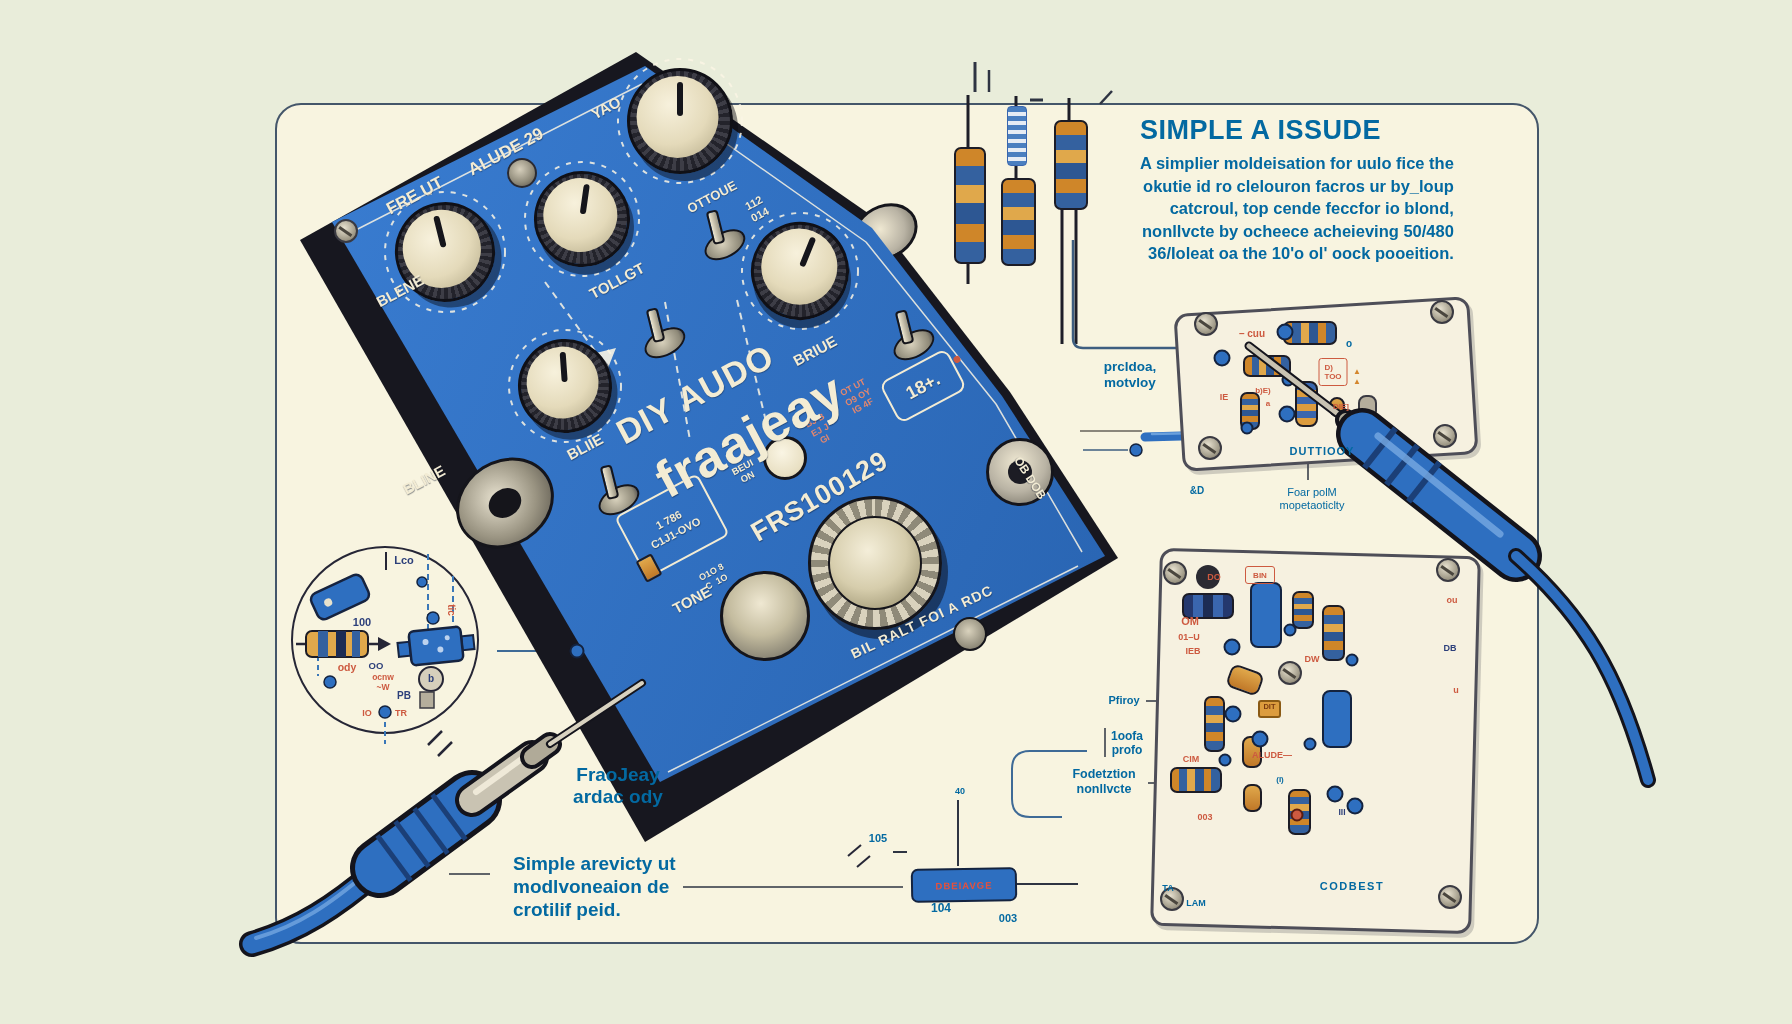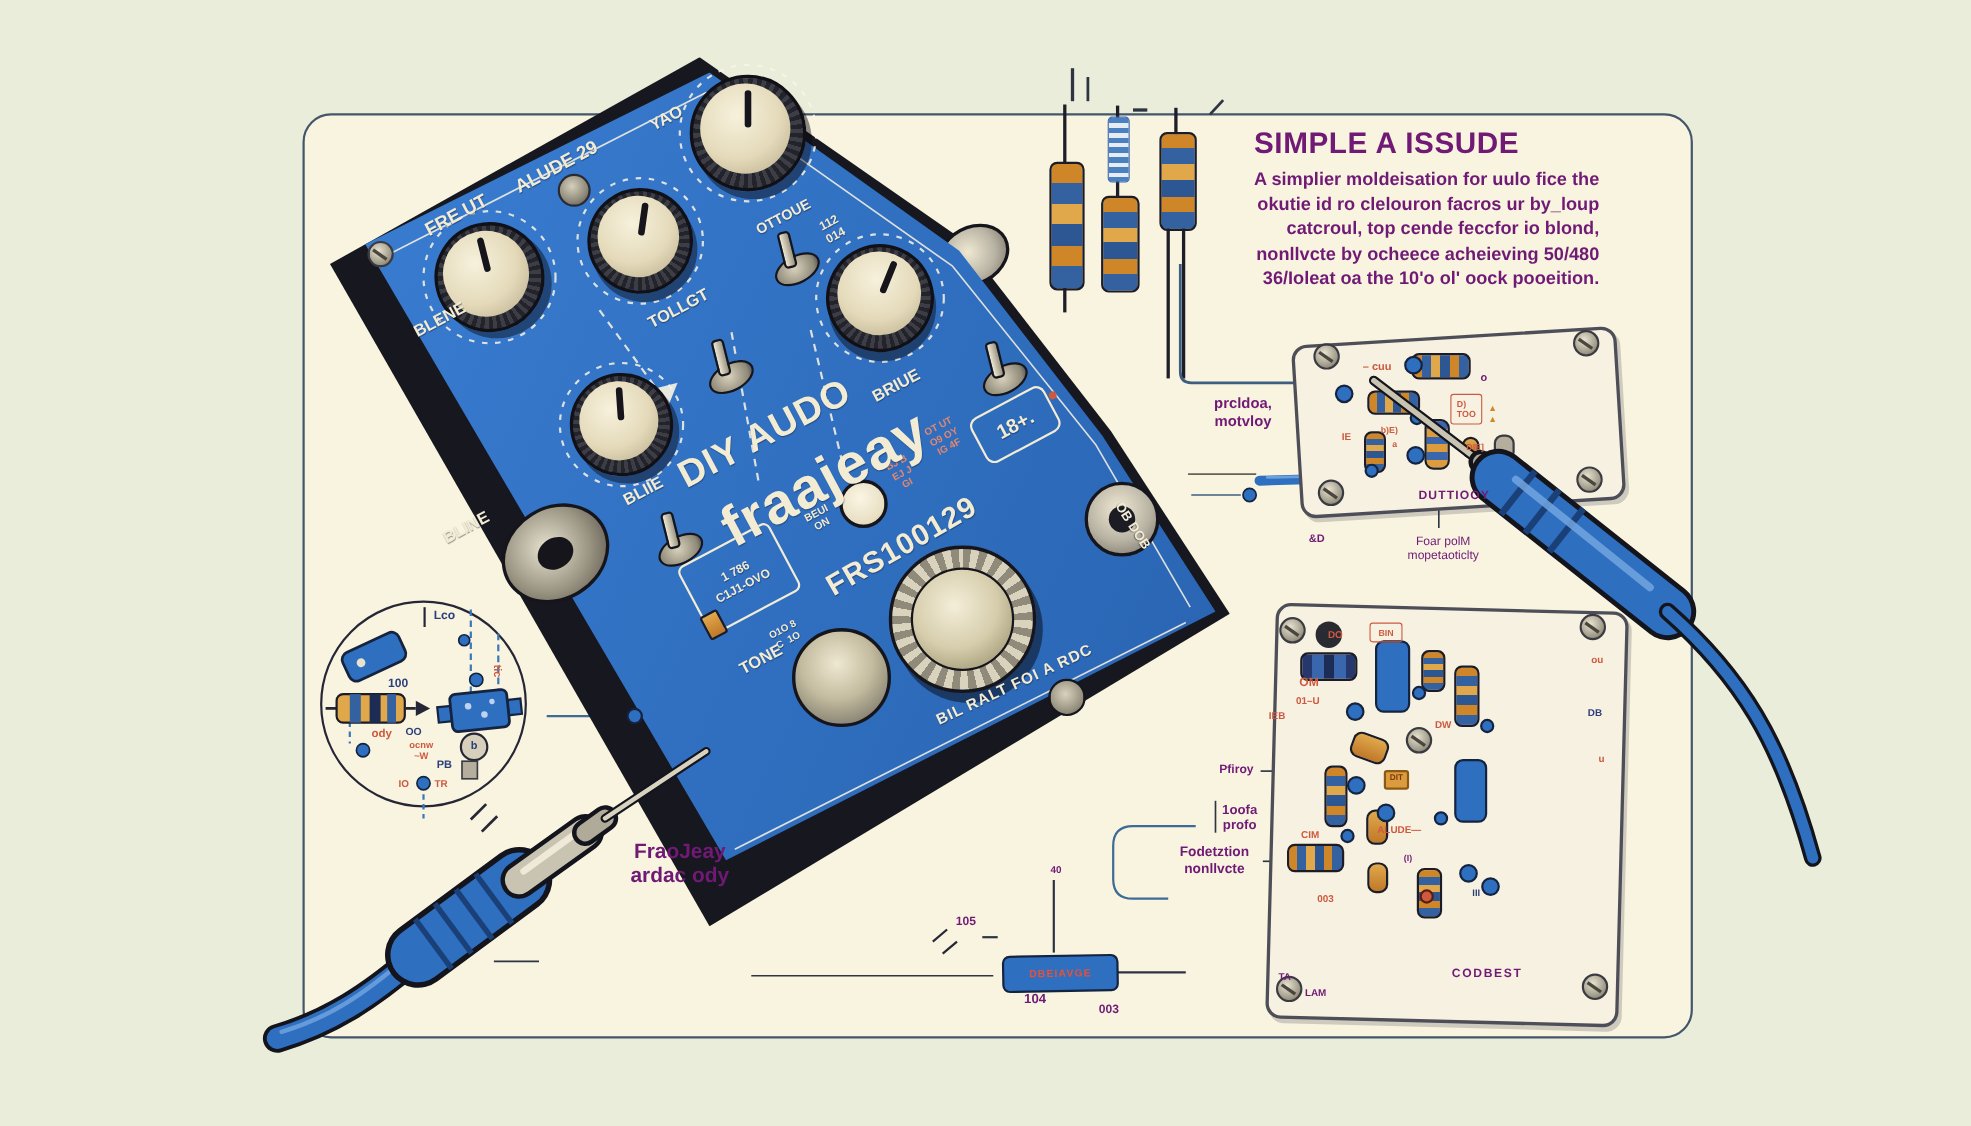--- a/index.html
+++ b/index.html
@@ -6,21 +6,21 @@
   #canvas{position:relative;width:1792px;height:1024px;overflow:hidden;background:#e9edda;}
   .abs{position:absolute;}
   svg.layer{position:absolute;left:0;top:0;pointer-events:none;}
   
   #panel{left:275px;top:103px;width:1260px;height:837px;background:#f8f4e0;border:2.5px solid #44566a;border-radius:26px;z-index:0;}
   
   .lbl{position:absolute;transform:translate(-50%,-50%) rotate(var(--r,0deg));font-weight:700;white-space:pre;text-align:center;line-height:1.18;z-index:40;}
   .silk{color:#f3ecd4;text-shadow:0 1px 1px rgba(10,20,40,.45);}
   .redt{color:#cd5a40;}
   .navy{color:#2c3f7a;}
-  .ink{color:#701a75;}
+  .ink{color:#0369a1;}
   .left{text-align:left;transform:translate(0,0) rotate(var(--r,0deg));}
   
   .board{position:absolute;background:#f6f1e0;border:3px solid #4e4e58;border-radius:14px;box-shadow:3px 4px 0 rgba(60,60,70,.22);z-index:10;}
   .res{position:absolute;border:2px solid #1c1c26;border-radius:7px;z-index:12;}
   .res.v{background:linear-gradient(180deg,#cf8629 0 15%,#34619f 15% 32%,#e0a84b 32% 48%,#2d5793 48% 66%,#cf8629 66% 82%,#34619f 82% 100%);}
   .res.h{background:linear-gradient(90deg,#cf8629 0 15%,#34619f 15% 32%,#e0a84b 32% 48%,#2d5793 48% 66%,#cf8629 66% 82%,#34619f 82% 100%);}
   .res.blue{background:linear-gradient(90deg,#24386e 0 18%,#3a66ae 18% 40%,#1c2c54 40% 60%,#3a66ae 60% 82%,#24386e 82% 100%);}
   .cap{position:absolute;background:#2e6fc0;border:2.5px solid #14233f;border-radius:8px;z-index:12;}
   .cap.striped{background:repeating-linear-gradient(180deg,#3a66ae 0 7px,#dc9c3e 7px 14px);border-color:#1c1c26;}
   .cap.gray{background:#b5ae9c;border-color:#3a3a42;}
@@ -354,20 +354,23 @@
   <div class="lbl redt" style="left:383px;top:682px;font-size:8.5px">ocnw
 ~W</div>
   <div class="lbl redt" style="left:451px;top:610px;--r:90deg;font-size:10px">tic</div>
   <div class="lbl navy" style="left:404px;top:696px;font-size:10px">PB</div>
   <div class="lbl redt" style="left:367px;top:713px;font-size:9px">IO</div>
   <div class="lbl redt" style="left:401px;top:713px;font-size:9px">TR</div>
   <div class="lbl navy" style="left:431px;top:679px;font-size:10px;z-index:41">b</div>
 
   <div class="lbl ink" style="left:618px;top:786px;font-size:19px;font-weight:600">FraoJeay
 ardac ody</div>
+  <div class="lbl ink left" style="left:513px;top:852px;font-size:19px;font-weight:600;line-height:23px;text-align:left">Simple arevicty ut
+modlvoneaion de
+crotilif peid.</div>
 
   <div class="lbl ink" style="left:1130px;top:375px;font-size:13.5px;font-weight:600">prcldoa,
 motvloy</div>
   <div class="lbl ink" style="left:1312px;top:499px;font-size:11px;font-weight:400">Foar polM
 mopetaoticlty</div>
   <div class="lbl ink" style="left:1197px;top:491px;font-size:10px">&amp;D</div>
   <div class="lbl ink" style="left:1124px;top:700px;font-size:11px;font-weight:600">Pfiroy</div>
   <div class="lbl ink" style="left:1127px;top:743px;font-size:12px;font-weight:600">1oofa
 profo</div>
   <div class="lbl ink" style="left:1104px;top:782px;font-size:12.5px;font-weight:600">Fodetztion
@@ -384,21 +387,21 @@
   <div class="lbl redt" style="left:1263px;top:391px;font-size:8px">b)E)</div>
   <div class="lbl redt" style="left:1268px;top:404px;font-size:8px">a</div>
   <div class="lbl redt" style="left:1341px;top:407px;font-size:8px">DIE]</div>
   <div class="lbl ink" style="left:1322px;top:451px;font-size:11px;font-weight:600;letter-spacing:1px">DUTTIOOY</div>
   <div class="lbl" style="left:1357px;top:377px;font-size:8px;color:#d4862c;line-height:1.3">▲
 ▲</div>
 
   <div class="lbl redt" style="left:1214px;top:577px;font-size:9px">DO</div>
   <div class="lbl redt" style="left:1190px;top:621px;font-size:11px">OM</div>
   <div class="lbl redt" style="left:1189px;top:637px;font-size:9px">01–U</div>
-  <div class="lbl redt" style="left:1161px;top:651px;font-size:9px">IEB</div>
+  <div class="lbl redt" style="left:1193px;top:651px;font-size:9px">IEB</div>
   <div class="lbl redt" style="left:1312px;top:659px;font-size:9px">DW</div>
   <div class="lbl redt" style="left:1191px;top:759px;font-size:9px">CIM</div>
   <div class="lbl redt" style="left:1272px;top:755px;font-size:9px">ALUDE—</div>
   <div class="lbl redt" style="left:1205px;top:817px;font-size:9px">003</div>
   <div class="lbl ink" style="left:1280px;top:780px;font-size:8px">(I)</div>
   <div class="lbl ink" style="left:1352px;top:886px;font-size:11px;font-weight:700;letter-spacing:1.5px">CODBEST</div>
   <div class="lbl ink" style="left:1168px;top:888px;font-size:9px">TA</div>
   <div class="lbl ink" style="left:1196px;top:903px;font-size:9px">LAM</div>
   <div class="lbl redt" style="left:1452px;top:600px;font-size:9px">ou</div>
   <div class="lbl navy" style="left:1450px;top:648px;font-size:9px">DB</div>

